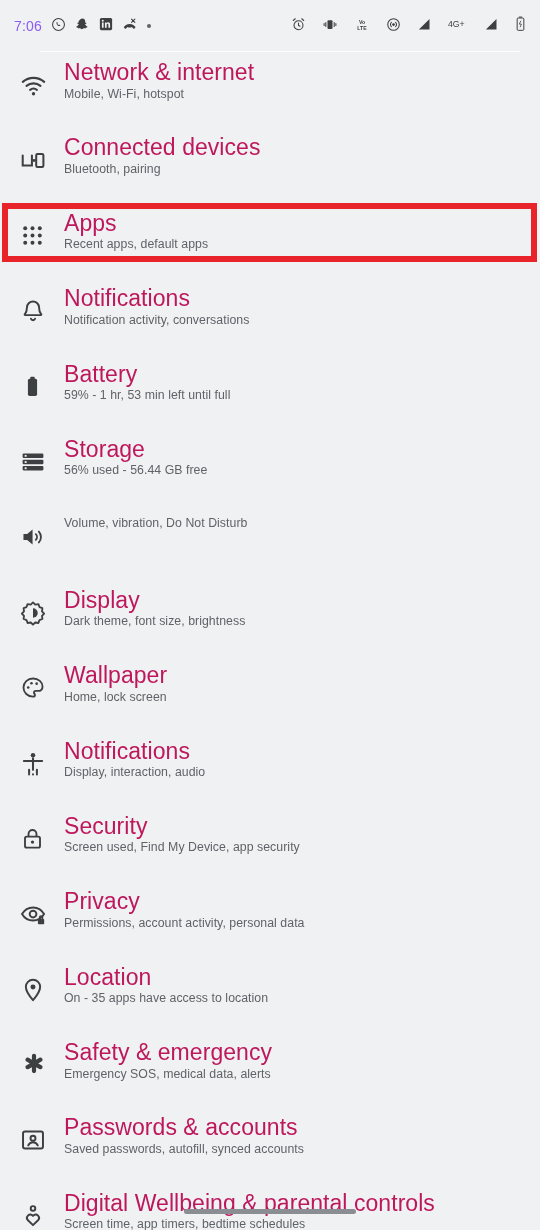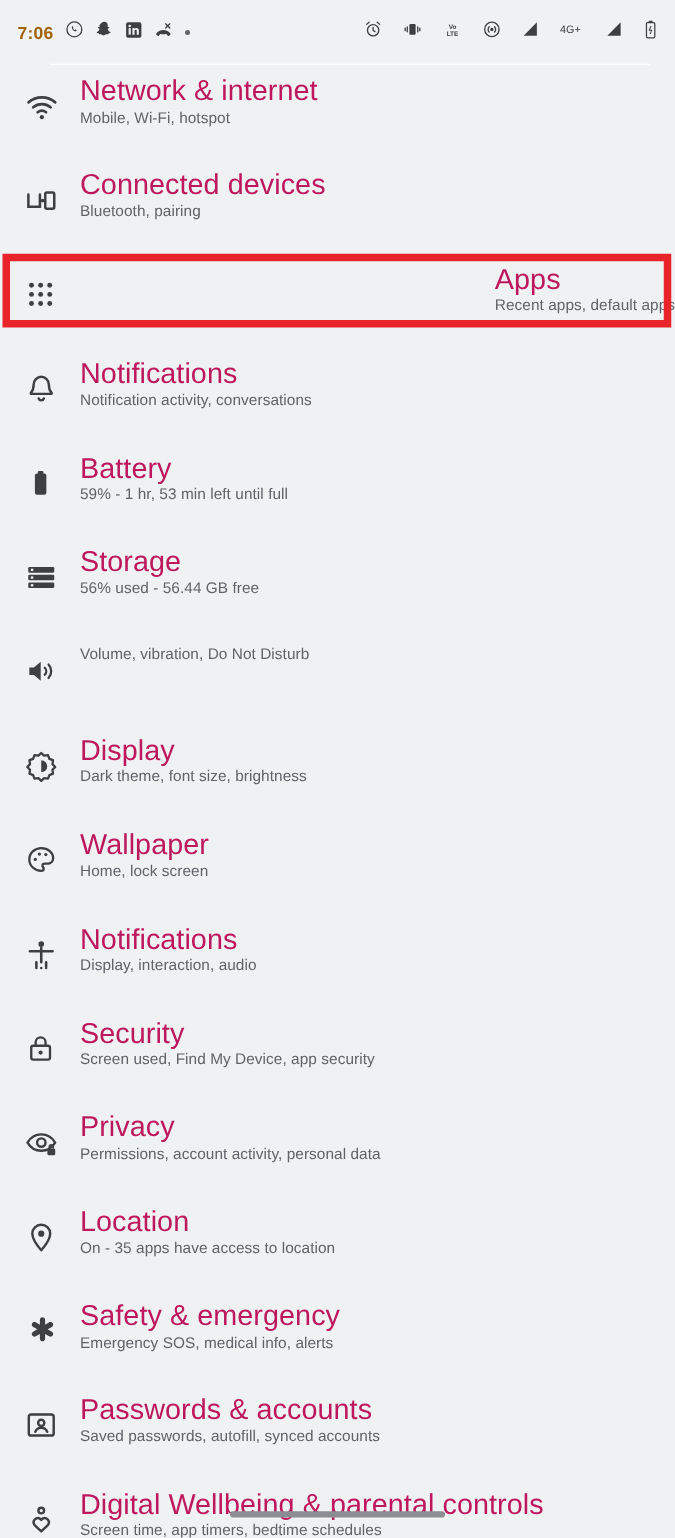--- a/index.html
+++ b/index.html
@@ -15,23 +15,22 @@
     height:52px;
     display:flex;
     align-items:center;
     justify-content:space-between;
     padding:0 14px 0 14px;
     background:#F0F1F3;
   }
   .sb-left{ display:flex; align-items:center; gap:9px; }
   .sb-right{ display:flex; align-items:center; gap:16px; }
   .sb-time{
-    font-size:14px; color:#a16207; letter-spacing:.2px;
+    font-size:14px; color:#8b5cf6; letter-spacing:.2px;
     font-family:"Liberation Sans", sans-serif;
-    font-weight:bold;
   }
   .sb-ico{ display:block; color:#3c4043; }
   .sb-dot{
     width:4px;height:4px;border-radius:50%;background:#5f6368;display:block;
   }
   
   .scroll-edge{
     position:absolute; left:40px; right:20px; bottom:0;
     height:1px; background:#fdfdfe;
   }
@@ -70,21 +69,20 @@
     line-height:17px;
     color:#5f6368;
     margin-top:1.5px;
     letter-spacing:.05px;
     white-space:nowrap;
   }
 
   
   .row.highlight{
     outline:none;
-    justify-content:space-between;
   }
   .hl-box{
     position:absolute;
     left:2px;
     width:535px;
     height:59px;
     border:6px solid #E8242A;
     background:transparent;
     pointer-events:none;
     z-index:5;
@@ -396,21 +394,21 @@
   </div>
 
   <div class="row">
     <div class="row-ico">
       <svg width="28" height="28" viewBox="0 0 24 24" fill="#3c4043">
         <path d="M12 1.6c1 0 1.8.8 1.8 1.8v3.2l2.8-1.6c.9-.5 2 -.2 2.5.7.5.9.2 2-.7 2.5l-2.8 1.6 2.8 1.6c.9.5 1.2 1.6.7 2.5-.5.9-1.6 1.2-2.5.7l-2.8-1.6v3.2c0 1-.8 1.8-1.8 1.8s-1.8-.8-1.8-1.8v-3.2l-2.8 1.6c-.9.5-2 .2-2.5-.7-.5-.9-.2-2 .7-2.5l2.8-1.6-2.8-1.6c-.9-.5-1.2-1.6-.7-2.5.5-.9 1.6-1.2 2.5-.7l2.8 1.6V3.4c0-1 .8-1.8 1.8-1.8z"></path>
       </svg>
     </div>
     <div class="row-txt">
       <div class="row-title">Safety &amp; emergency</div>
-      <div class="row-sub">Emergency SOS, medical info, alerts</div>
+      <div class="row-sub">Emergency SOS, medical data, alerts</div>
     </div>
   </div>
 
   <div class="row">
     <div class="row-ico">
       <svg width="26" height="26" viewBox="0 0 24 24" fill="none" stroke="#3c4043" stroke-width="1.8">
         <rect x="2.8" y="4.2" width="18.4" height="15.6" rx="1.8"></rect>
         <circle cx="12" cy="10.4" r="2.3"></circle>
         <path d="M7.6 17c.8-1.9 2.4-3 4.4-3s3.6 1.1 4.4 3" stroke-linecap="round"></path>
       </svg>

